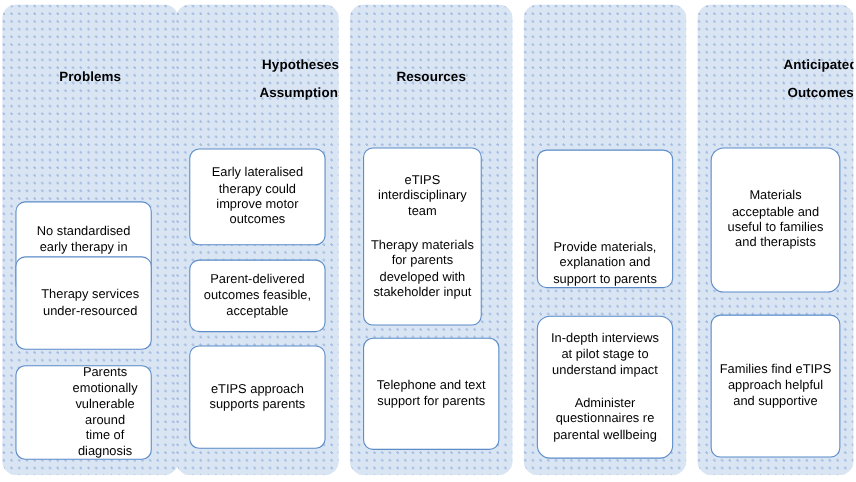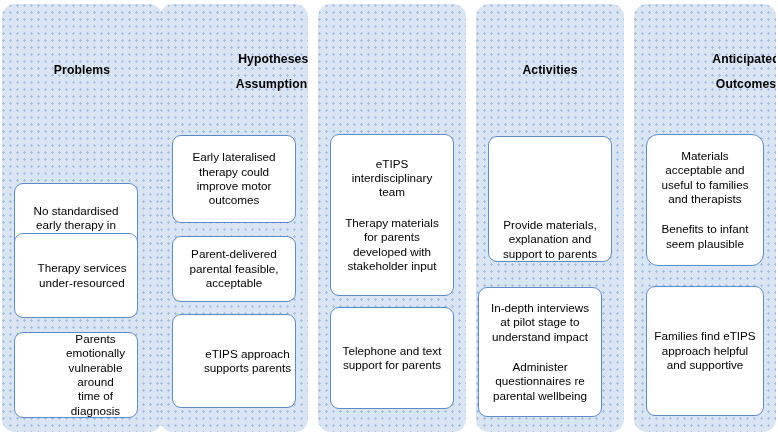--- a/index.html
+++ b/index.html
@@ -102,72 +102,70 @@
     <div class="col-title two-line">Hypotheses/
 Assumptions</div>
     <div class="card" style="left:12px; width:124px; top:131px; height:88px;justify-content:center;">
       <div class="card-text">Early lateralised
 therapy could
 improve motor
 outcomes</div>
     </div>
     <div class="card" style="left:12px; width:124px; top:232px; height:66px;">
       <div class="card-text">Parent-delivered
-parental feasible,
+outcomes feasible,
 acceptable</div>
     </div>
-    <div class="card" style="left:12px; width:124px; top:310px; height:94px;align-items:flex-end;">
+    <div class="card" style="left:12px; width:124px; top:310px; height:94px;">
       <div class="card-text">eTIPS approach
 supports parents</div>
     </div>
   </div>
 
   <div class="column col-2">
-    <div class="card" style="left:12px; width:124px; top:130px; height:162px;">
+    <div class="col-title one-line">Resources</div>
+    <div class="card" style="left:12px; width:108px; top:130px; height:162px;">
       <div class="card-text">eTIPS
 interdisciplinary
 team</div>
       <div class="card-text">Therapy materials
 for parents
 developed with
 stakeholder input</div>
     </div>
     <div class="card" style="left:12px; width:124px; top:303px; height:102px;">
       <div class="card-text">Telephone and text
 support for parents</div>
     </div>
   </div>
 
   <div class="column col-3">
-    <div class="col-title one-line">Activities</div>
     <div class="card" style="left:12px; width:124px; top:132px; height:126px;justify-content:flex-end;">
       <div class="card-text">Provide materials,
 explanation and
 support to parents</div>
     </div>
-    <div class="card" style="left:2px; width:124px; top:283px; height:130px;">
+    <div class="card" style="left:12px; width:124px; top:283px; height:130px;border-radius:12px;">
       <div class="card-text">In-depth interviews
 at pilot stage to
 understand impact</div>
       <div class="card-text">Administer
 questionnaires re
 parental wellbeing</div>
     </div>
   </div>
 
   <div class="column col-4">
     <div class="col-title two-line">Anticipated
 Outcomes</div>
     <div class="card" style="left:12px; width:118px; top:130px; height:132px;border-radius:12px;">
       <div class="card-text">Materials
 acceptable and
 useful to families
 and therapists</div>
-      <div class="card-text">Benefits to infant
-seem plausible</div>
     </div>
     <div class="card" style="left:12px; width:118px; top:282px; height:130px;">
       <div class="card-text">Families find eTIPS
 approach helpful
 and supportive</div>
     </div>
   </div>
 
 </div>
 

